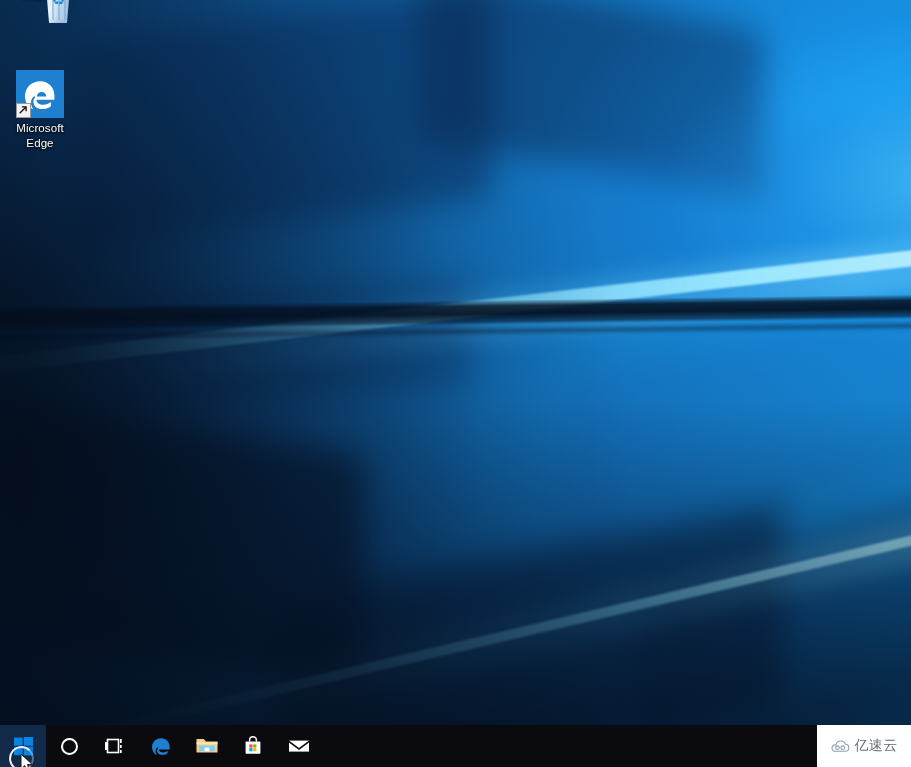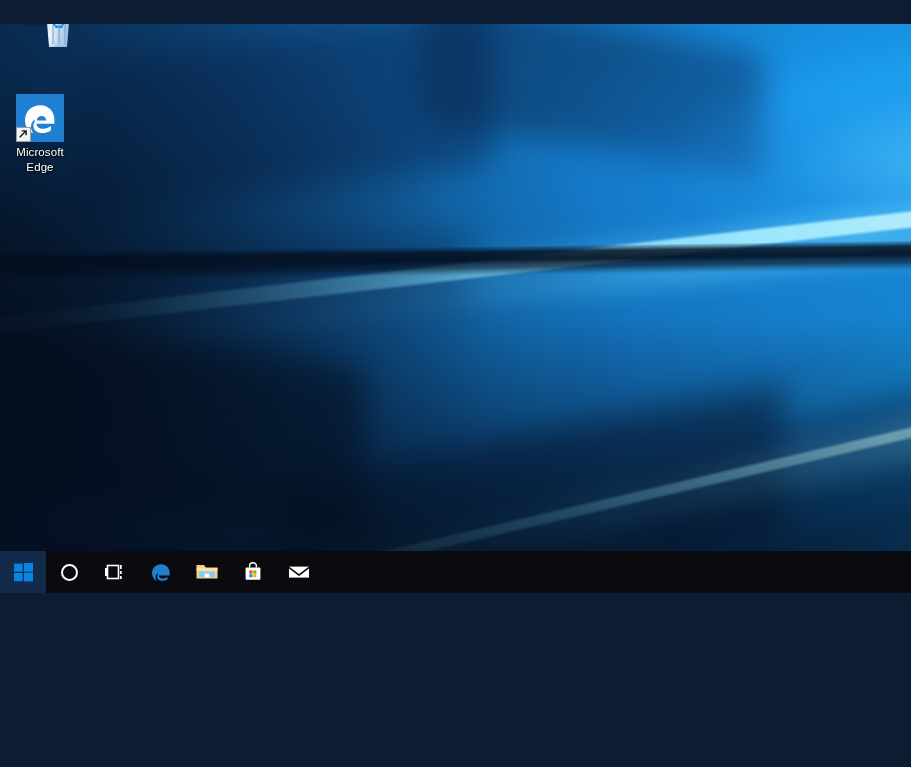--- a/index.html
+++ b/index.html
@@ -6,23 +6,22 @@
   html, body {
     width:911px; height:767px;
     overflow:hidden;
     font-family:"Liberation Sans","DejaVu Sans",sans-serif;
     background:#0b1c33;
   }
 
   
   #desktop {
     position:absolute; inset:0;
-    width:911px; height:569px;
+    width:911px; height:767px;
     overflow:hidden;
-    margin-top:24px;
   }
 
   
   .wp-base {
     position:absolute; inset:0;
     background:
       radial-gradient(120% 90% at 100% 18%, #1183e8 0%, #0f6fcc 14%, #0c5aa6 30%, #0a4782 48%, #083563 66%, #06264a 82%, #061d3a 100%),
       linear-gradient(120deg, #06182f 0%, #082a52 38%, #0a4582 66%, #0d6cc4 100%);
     background-blend-mode: screen, normal;
   }
@@ -385,14 +384,22 @@
     </div>
   </div>
 
   <div id="cursor">
     <span class="ring"></span>
     <svg class="arrow" viewBox="0 0 14 19" aria-hidden="true">
       <path fill="#ffffff" stroke="#1a1a1a" stroke-width="1" d="M1 1v15.2l3.7-3.6 2.3 5 2.6-1.2-2.2-4.8h5z"></path>
     </svg>
   </div>
 
+  <div id="watermark">
+    <svg viewBox="0 0 26 18" aria-hidden="true">
+      <path d="M7.2 15.2h12.2c3 0 5.1-2 5.1-4.6 0-2.5-1.9-4.4-4.5-4.5-.7-2.6-3-4.3-5.9-4.3-3.1 0-5.6 2-6.2 4.8C4.6 6.9 2.6 8.8 2.6 11.2c0 2.3 1.9 4 4.6 4z" fill="none" stroke="#8fa0b0" stroke-width="1.4"></path>
+      <circle cx="9.6" cy="10.6" r="2.4" fill="none" stroke="#8fa0b0" stroke-width="1.4"></circle>
+      <circle cx="16.6" cy="10.6" r="2.4" fill="none" stroke="#8fa0b0" stroke-width="1.4"></circle>
+    </svg>
+    <span class="wm-text">亿速云</span>
+  </div>
 
 </div>
 
 </body></html>

